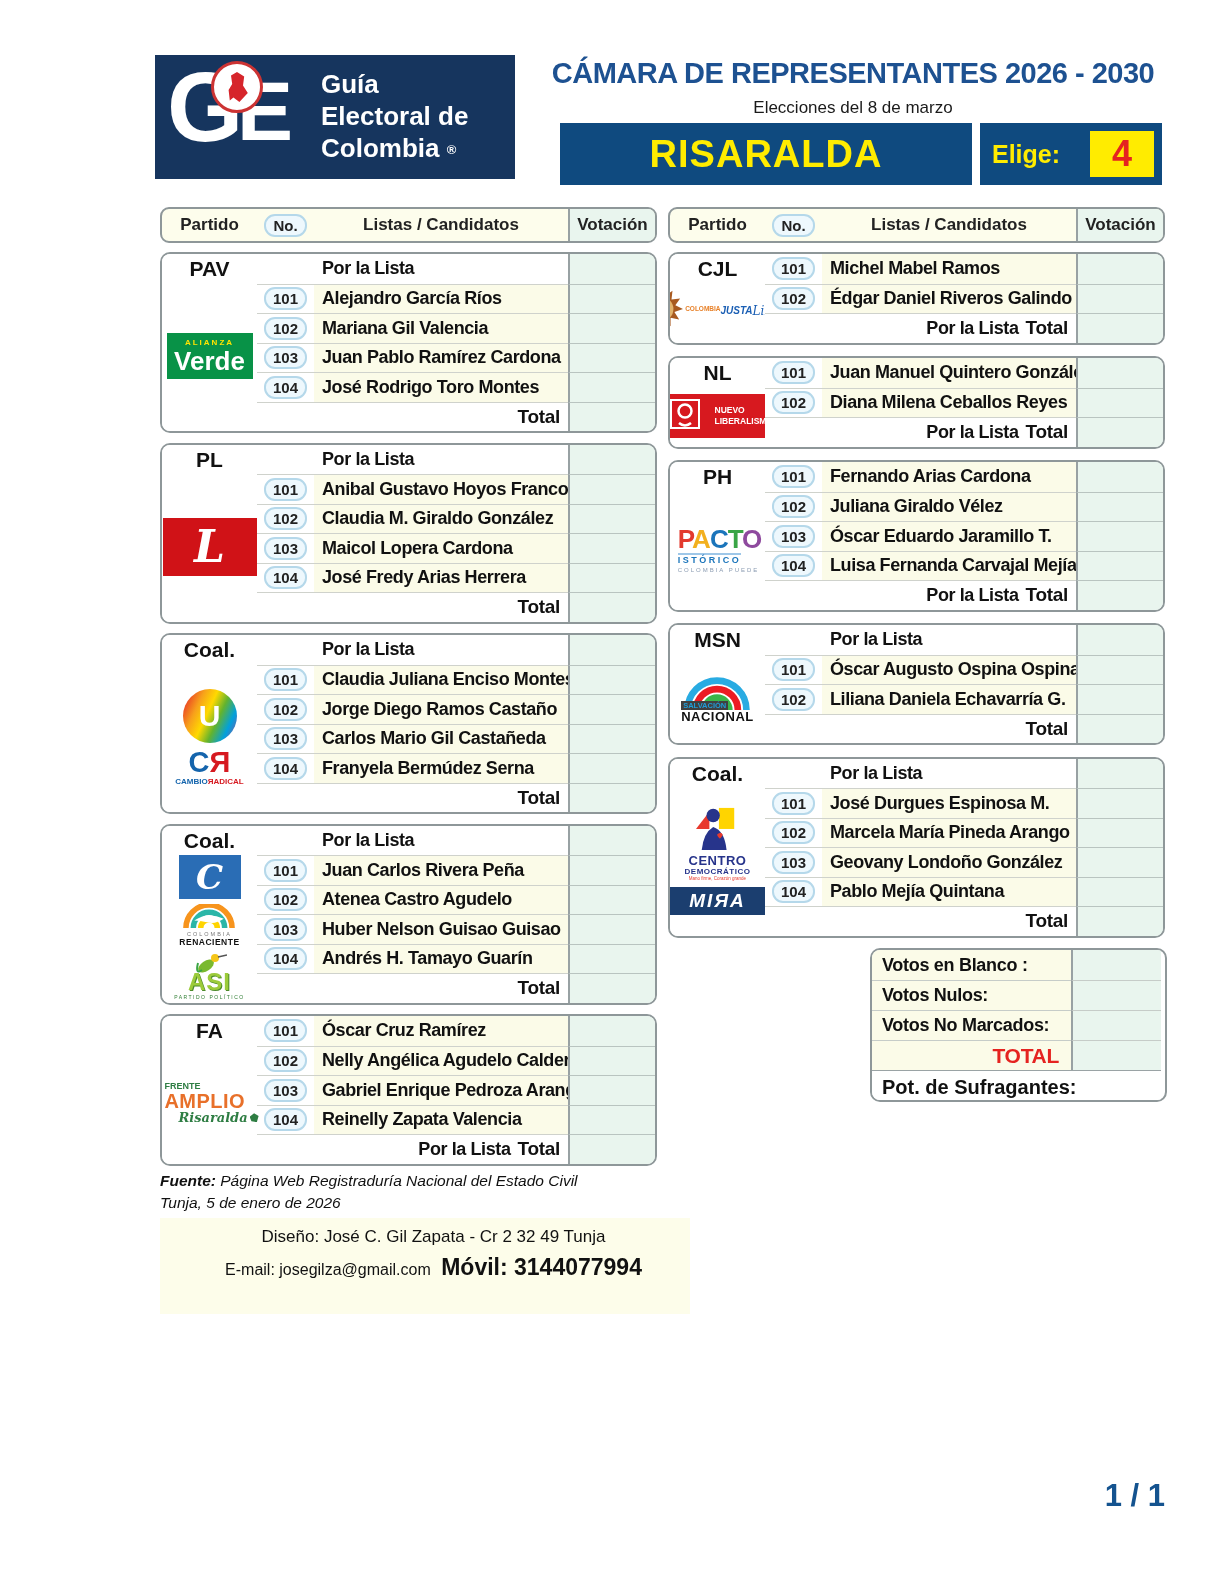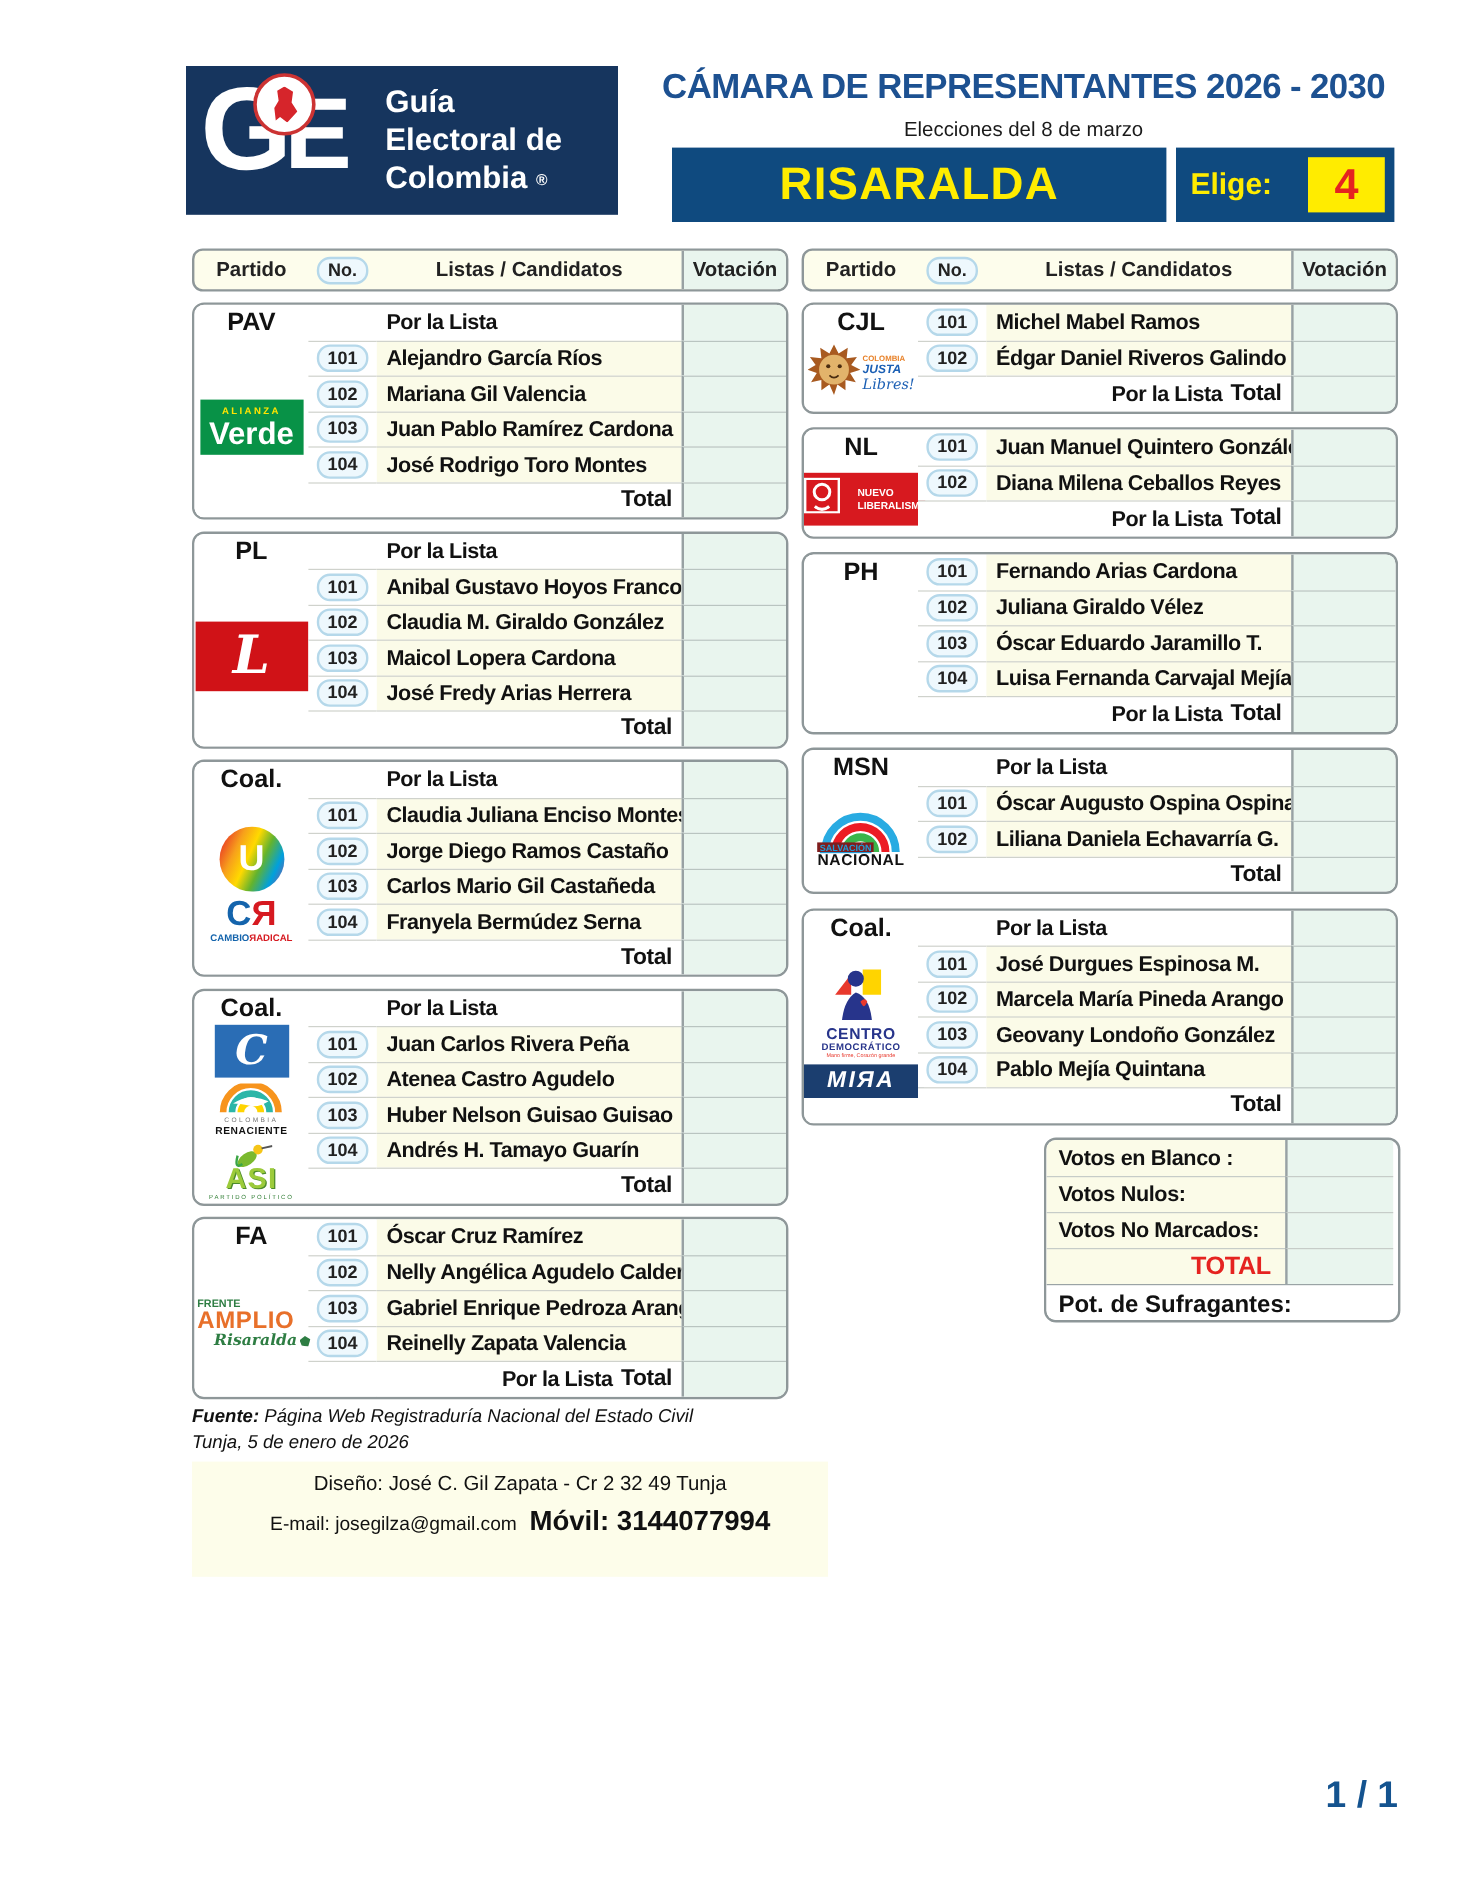--- a/index.html
+++ b/index.html
@@ -110,35 +110,35 @@
           text-shadow:1px 1px 0 #4c8b2b;}
   .lg-asi-sub{font-size:5px;color:#2e7d32;letter-spacing:1.5px;margin-top:1px;}
   .lg-fa{display:flex;flex-direction:column;align-items:flex-start;line-height:1;margin-left:4px;}
   .lg-fa-l1{font-size:9px;font-weight:800;color:#2e7d43;}
   .lg-fa-l2{font-size:20px;font-weight:800;color:#e8702a;letter-spacing:0.5px;}
   .lg-fa-l3{font-size:13px;font-weight:bold;font-style:italic;color:#2e7d43;
           font-family:"DejaVu Serif",serif;margin-left:14px;display:flex;align-items:center;gap:2px;}
   .lg-fa-map{display:inline-block;width:9px;height:9px;background:#2e7d43;
           clip-path:polygon(50% 0,100% 30%,80% 100%,20% 90%,0 40%);}
   .lg-cjl{display:flex;align-items:center;gap:2px;}
-  .lg-cjl-txt{display:flex;flex-direction:column;line-height:1.1;}
+  .lg-cjl-txt{display:flex;flex-direction:row;line-height:1.1;}
   .lg-cjl-l1{font-size:6.5px;font-weight:800;color:#e8822a;}
   .lg-cjl-l2{font-size:10px;font-weight:800;font-style:italic;color:#1b5fb4;}
   .lg-cjl-l3{font-size:12px;font-style:italic;color:#1b5fb4;font-family:"DejaVu Serif",serif;}
   .lg-nl{width:106px;height:44px;background:#d7191f;display:flex;align-items:center;gap:15px;
           padding-left:5px;box-sizing:border-box;}
   .lg-nl-txt{color:#fff;font-size:8.5px;font-weight:800;line-height:1.25;}
   .lg-ph{display:flex;flex-direction:column;align-items:flex-start;line-height:1;margin-left:4px;}
   .lg-ph-word{font-size:26px;font-weight:800;letter-spacing:-1px;}
   .lg-ph-l2{font-size:9px;font-weight:800;color:#1b75bb;letter-spacing:2.5px;border-top:2px solid #9ec7e8;
           padding-top:1px;margin-top:1px;}
   .lg-ph-l3{font-size:6px;color:#8a9bb1;letter-spacing:2px;margin-top:2px;}
   .lg-msn{display:flex;flex-direction:column;align-items:center;line-height:1;}
-  .lg-msn-l1{font-size:7.5px;font-weight:bold;color:#1f9cd8;align-self:flex-start;background:#7f1d1d;
-          margin-top:-12px;padding:1px 2px 0 2px;text-decoration:underline;}
+  .lg-msn-l1{font-size:7.5px;font-weight:bold;color:#1f9cd8;align-self:flex-start;background:#404040;
+          margin-top:-12px;padding:1px 2px 0 2px;}
   .lg-msn-l2{font-size:13px;font-weight:800;color:#111;align-self:flex-start;letter-spacing:0.5px;}
   .lg-cd{display:flex;flex-direction:column;align-items:center;line-height:1;}
   .lg-cd-l1{font-size:13px;font-weight:800;color:#27348b;letter-spacing:0.5px;margin-top:1px;}
   .lg-cd-l2{font-size:8px;font-weight:800;color:#27348b;letter-spacing:0.5px;margin-top:1px;}
   .lg-cd-l3{font-size:4.5px;color:#e8392d;margin-top:1px;}
   .lg-mira{width:104px;height:28px;background:#1b3e6f;display:flex;align-items:center;justify-content:center;}
   .lg-mira span{color:#fff;font-size:19px;font-weight:800;font-style:italic;letter-spacing:2px;}
 </style>
 </head>
 <body>
@@ -530,20 +530,27 @@
         <div class="no-cell sep"></div>
         <div class="name-cell sep white right">
           <span class="prefix">Por la Lista</span>
           <span class="tot">Total</span>
         </div>
         <div class="vot-cell vsep"></div>
       </div>
       <div class="grid4 party-table">
         <div class="p-col" style="grid-row: 1 / span 5;">
           <div class="p-code">PH</div>
+          <div class="logo-stack">
+            <div class="lg-ph">
+              <div class="lg-ph-word"><span style="color: rgb(226, 58, 46);">P</span><span style="color: rgb(242, 176, 30);">A</span><span style="color: rgb(27, 117, 187);">C</span><span style="color: rgb(58, 165, 70);">T</span><span style="color: rgb(142, 74, 158);">O</span></div>
+              <div class="lg-ph-l2">ISTÓRICO</div>
+              <div class="lg-ph-l3">COLOMBIA PUEDE</div>
+            </div>
+          </div>
         </div>
         <div class="no-cell">
           <span class="pill">101</span>
         </div>
         <div class="name-cell">
           <span>Fernando Arias Cardona</span>
         </div>
         <div class="vot-cell"></div>
         <div class="no-cell sep">
           <span class="pill">102</span>

